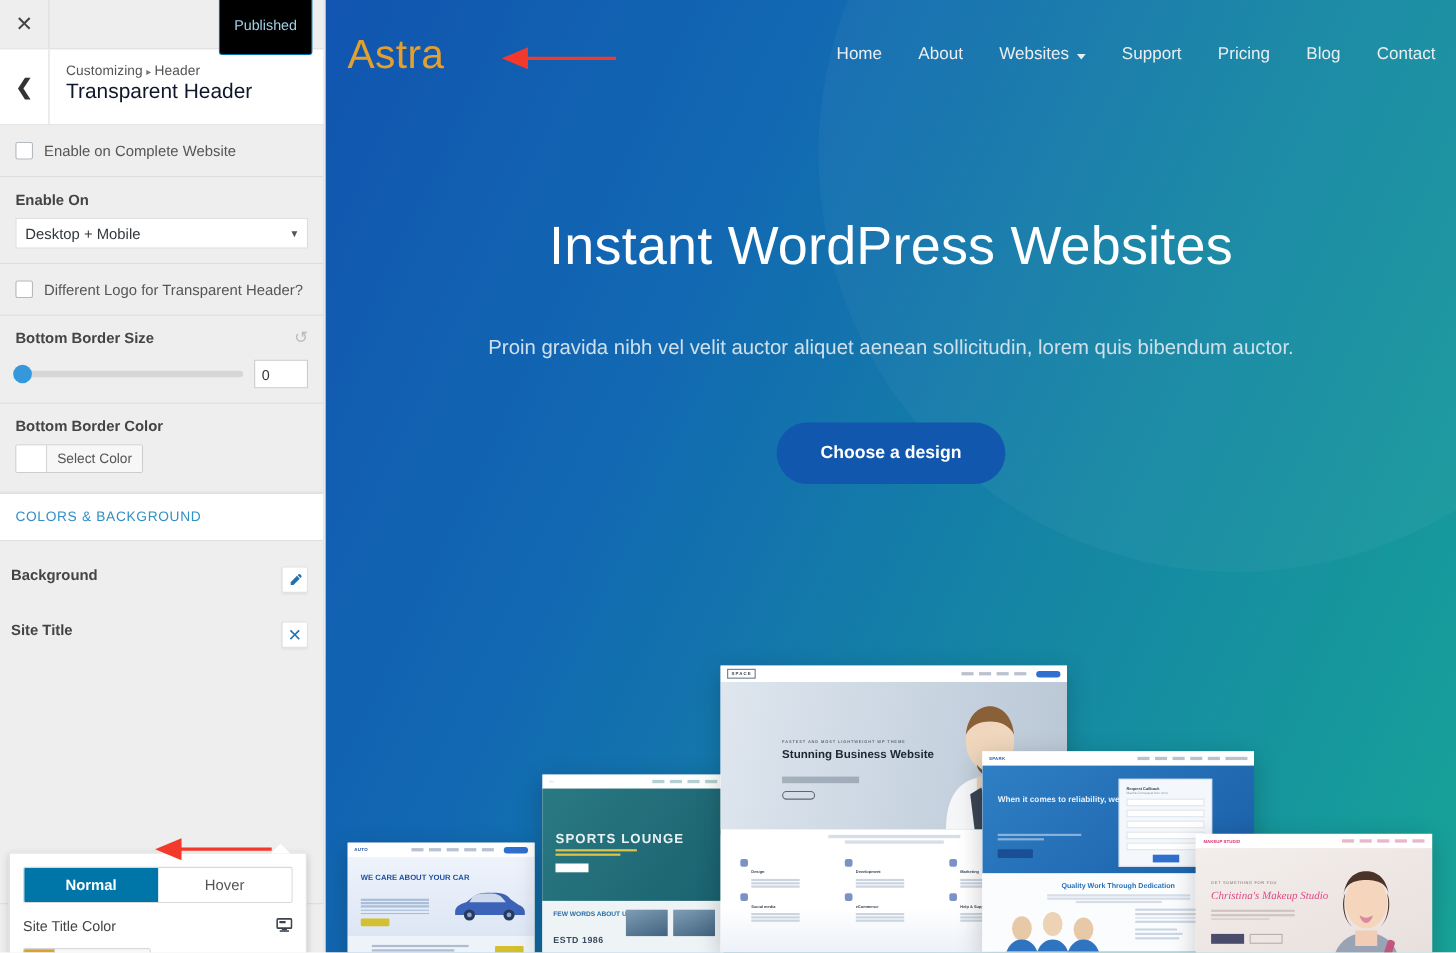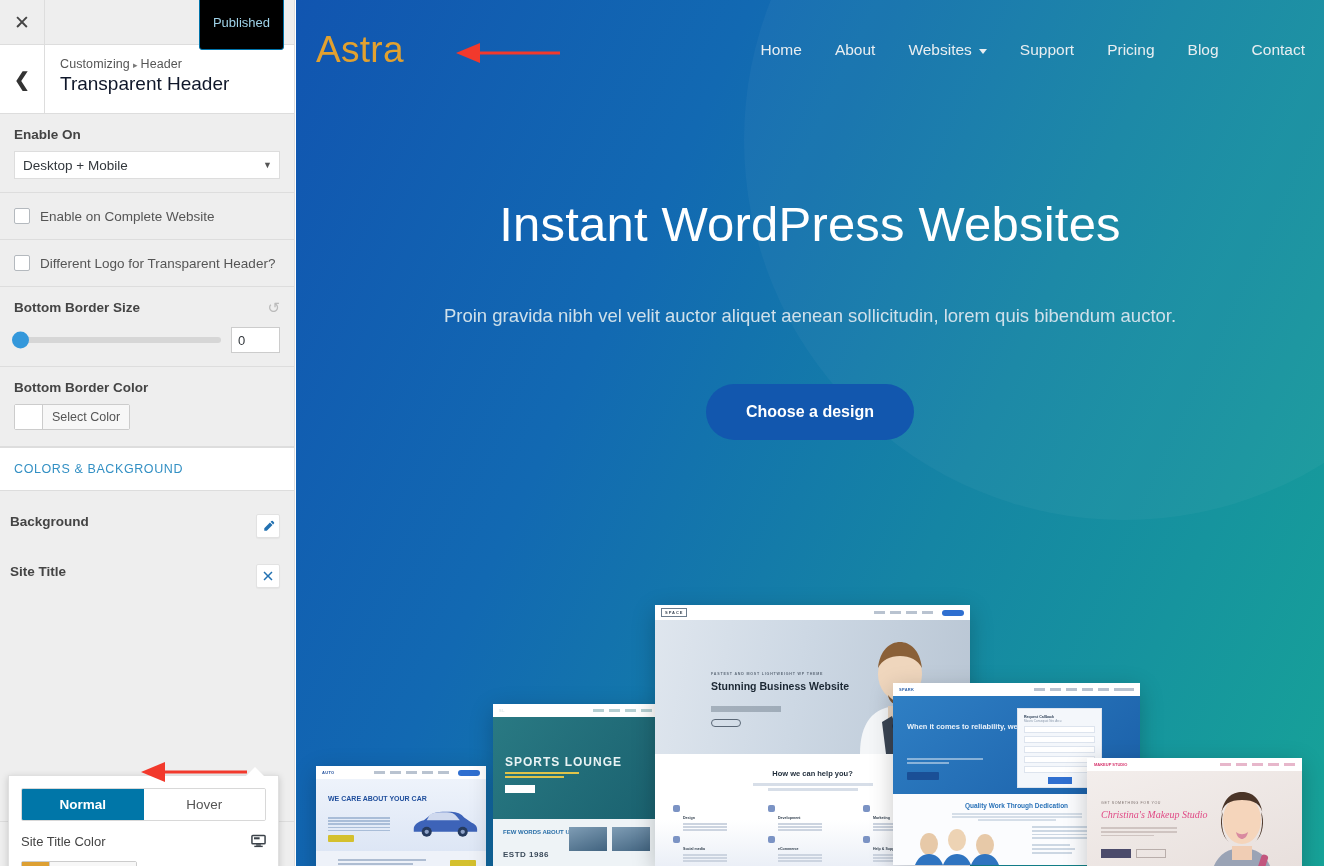--- a/index.html
+++ b/index.html
@@ -347,33 +347,33 @@
         <div class="cz-breadcrumb">
           <span>Customizing</span><span class="sep">▸</span><span>Header</span>
         </div>
         <div class="cz-panel-title">Transparent Header</div>
       </div>
     </div>
 
     <div class="cz-body">
 
       <div class="ctrl">
+        <div class="chk-row">
+          <span class="chkbox"></span>
+          <span class="chk-text">Enable on Complete Website</span>
+        </div>
+      </div>
+
+      <div class="ctrl">
         <span class="ctrl-label">Enable On</span>
         <div class="sel-wrap">
           <select class="cz-select">
             <option>Desktop + Mobile</option>
           </select>
           <span class="sel-arrow">▼</span>
-        </div>
-      </div>
-
-      <div class="ctrl">
-        <div class="chk-row">
-          <span class="chkbox"></span>
-          <span class="chk-text">Enable on Complete Website</span>
         </div>
       </div>
 
       <div class="ctrl">
         <div class="chk-row">
           <span class="chkbox"></span>
           <span class="chk-text">Different Logo for Transparent Header?</span>
         </div>
       </div>
 
@@ -591,21 +591,20 @@
             <path d="M48 74h24v16H48z" fill="#e8d5c2"></path>
             <ellipse cx="60" cy="42" rx="22" ry="27" fill="#efd6bd"></ellipse>
             <path d="M38 36c2-18 12-26 22-26s20 8 22 26c-4-8-12-12-22-12s-18 4-22 12z" fill="#8a6038"></path>
             <path d="M48 63c4 5 8 7 12 7s8-2 12-7c-1 7-6 10-12 10s-11-3-12-10z" fill="#7d5634"></path>
             <path d="M52 84l8 22 8-22 10 6-4 32H46l-4-32z" fill="#3b4554"></path>
             <path d="M56 84h8l4 10-8 24-8-24z" fill="#2b3240"></path>
             <rect x="74" y="104" width="22" height="14" rx="2" fill="#1e2733"></rect>
           </svg>
         </div>
         <div class="mc-low">
-          <div class="mc-h2">How we can help you?</div>
           <div class="mc-line"></div>
           <div class="mc-line s"></div>
           <div class="mc-grid">
             <div class="mc-cell">
                 <span class="mc-ico"></span>
                 <span><span class="mc-ctitle">Design</span><span class="mc-ctext"><i></i><i></i><i></i></span></span>
               </div>
             <div class="mc-cell">
                 <span class="mc-ico"></span>
                 <span><span class="mc-ctitle">Development</span><span class="mc-ctext"><i></i><i></i><i></i></span></span>

